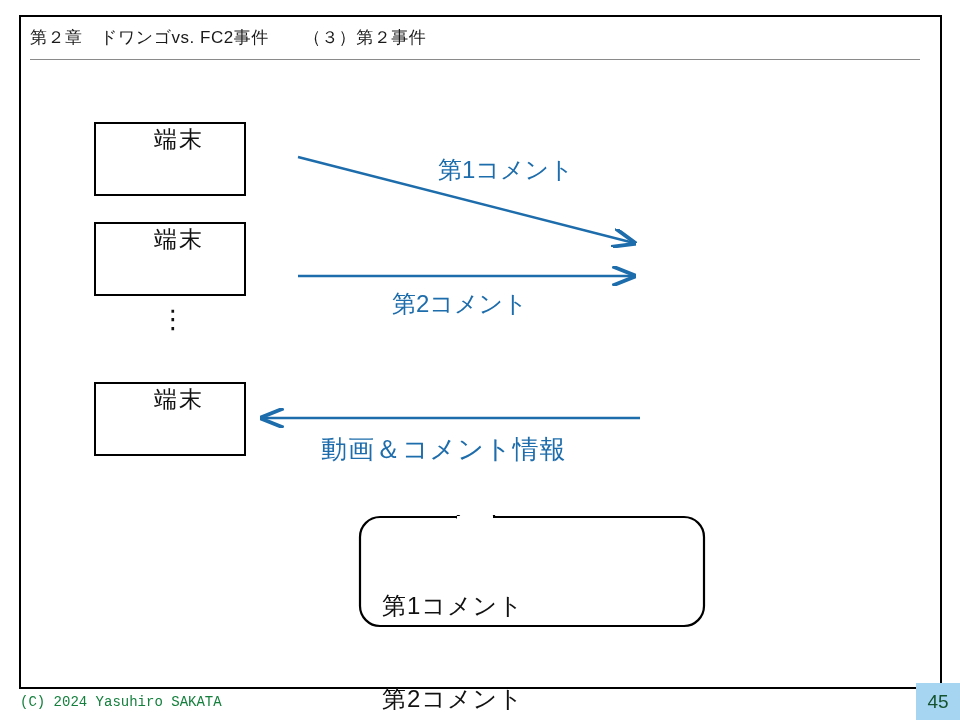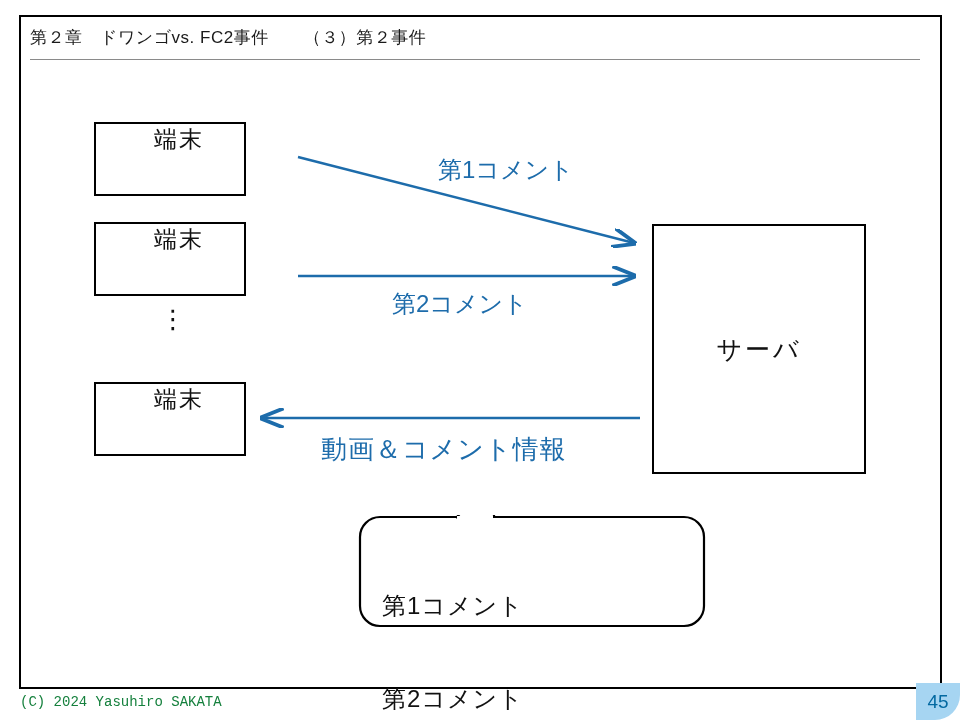--- a/index.html
+++ b/index.html
@@ -7,21 +7,20 @@
     padding: 0;
     background: #ffffff;
   }
   #slide {
     position: relative;
     width: 960px;
     height: 720px;
     background: #ffffff;
     overflow: hidden;
     font-family: "Liberation Sans", "DejaVu Sans", sans-serif;
-    border-radius: 25px;
   }
 
   
   .frame-line { position: absolute; background: #000000; }
   #frame-top    { left: 19px;  top: 15px;  width: 923px; height: 2px; }
   #frame-left   { left: 19px;  top: 15px;  width: 2px;   height: 674px; }
   #frame-right  { left: 940px; top: 15px;  width: 2px;   height: 674px; }
   #frame-bottom { left: 19px;  top: 687px; width: 923px; height: 2px; }
 
   
@@ -149,21 +148,21 @@
     top: 683px;
     width: 44px;
     height: 37px;
     background: #a6d5f2;
     display: flex;
     align-items: center;
     justify-content: center;
   }
   #page-number-badge span {
     font-size: 19px;
-    color: #0369a1;
+    color: #14532d;
   }
 </style>
 </head>
 <body>
 
 <div id="slide">
 
   <div class="frame-line" id="frame-top"></div>
   <div class="frame-line" id="frame-left"></div>
   <div class="frame-line" id="frame-right"></div>
@@ -177,23 +176,20 @@
   </div>
   <div class="node-box" id="terminal-2">
     <span>端末</span>
   </div>
   <div class="node-box" id="terminal-3">
     <span>端末</span>
   </div>
 
   <div id="ellipsis-dots">⋮</div>
 
-  <div id="server-box">
-    <span>サーバ</span>
-  </div>
 
   <svg id="arrow-layer" viewBox="0 0 960 720">
     <defs>
       <marker id="arrowhead-right" markerWidth="10" markerHeight="8" refX="9" refY="4" orient="auto">
         <path d="M0,0 L10,4 L0,8" fill="none" stroke="#1d6cab" stroke-width="1.6"></path>
       </marker>
       <marker id="arrowhead-left" markerWidth="10" markerHeight="8" refX="9" refY="4" orient="auto">
         <path d="M0,0 L10,4 L0,8" fill="none" stroke="#1d6cab" stroke-width="1.6"></path>
       </marker>
     </defs>

